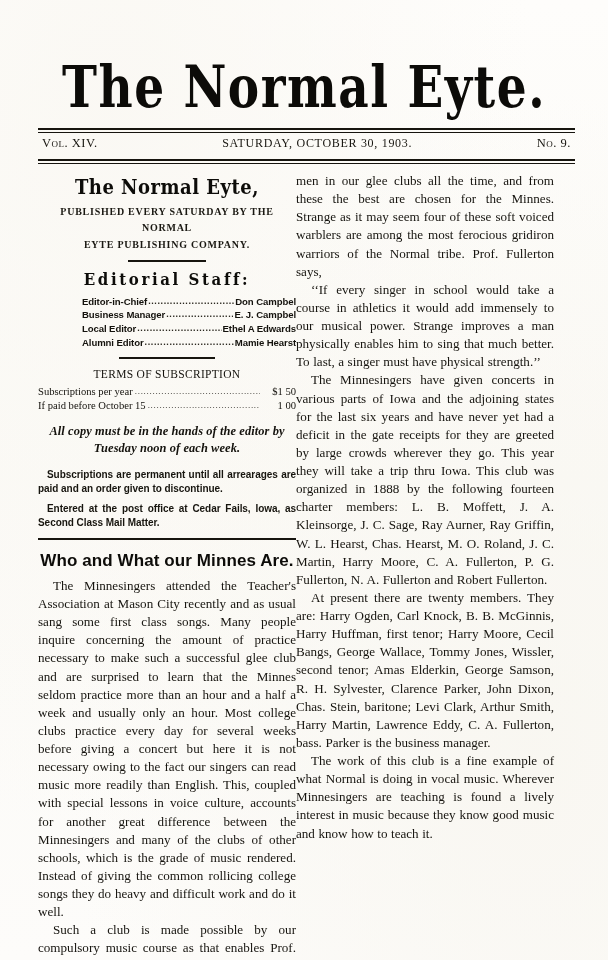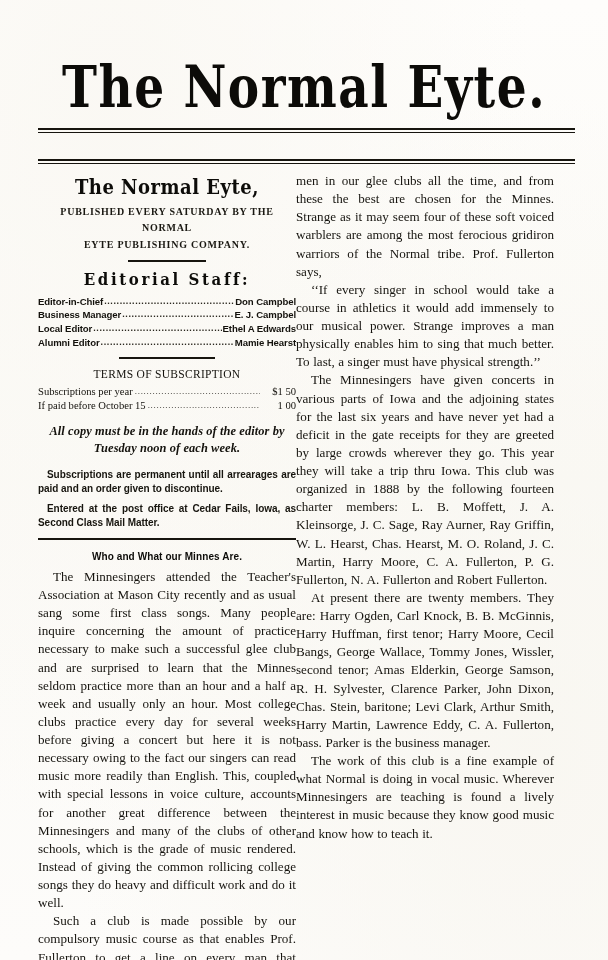--- a/index.html
+++ b/index.html
@@ -150,20 +150,21 @@
     margin-bottom: 8px;
     color: #0d0c09;
   }
   .staff-list {
     font-family: "Liberation Sans", sans-serif;
     font-size: 9.6px;
     font-weight: 700;
     line-height: 1.42;
     color: #14120d;
     letter-spacing: -0.1px;
+    margin-left: 44px;
   }
   .staff-row {
     display: flex;
     align-items: baseline;
     white-space: nowrap;
     overflow: hidden;
   }
   .staff-role { flex: 0 0 auto; }
   .staff-dots {
     flex: 1 1 auto;
@@ -238,21 +239,21 @@
     height: 1.5px;
     background: #17150f;
     margin: 9px 0 11px;
   }
 
   
   .headline {
     text-align: center;
     font-family: "Liberation Sans", sans-serif;
     font-weight: 700;
-    font-size: 10px;
+    font-size: 17px;
     letter-spacing: 0.1px;
     color: #0d0c09;
     margin: 0 0 6px;
   }
   p.body {
     font-family: "Liberation Serif", serif;
     font-size: 13.1px;
     line-height: 1.385;
     text-align: justify;
     text-justify: inter-word;
@@ -273,20 +274,25 @@
 
   <div class="masthead">
     <div class="masthead-title">The Normal Eyte.</div>
   </div>
 
   <div class="rule-group top">
     <div class="rule-thick"></div>
     <div class="rule-thin"></div>
   </div>
 
+  <div class="volline">
+    <span class="vol">Vol. XIV.</span>
+    <span class="date">Saturday, October 30, 1903.</span>
+    <span class="no">No. 9.</span>
+  </div>
 
   <div class="rule-group bottom">
     <div class="rule-thick"></div>
     <div class="rule-thin"></div>
   </div>
 
   <div class="columns">
 
     <div class="col left">
 

